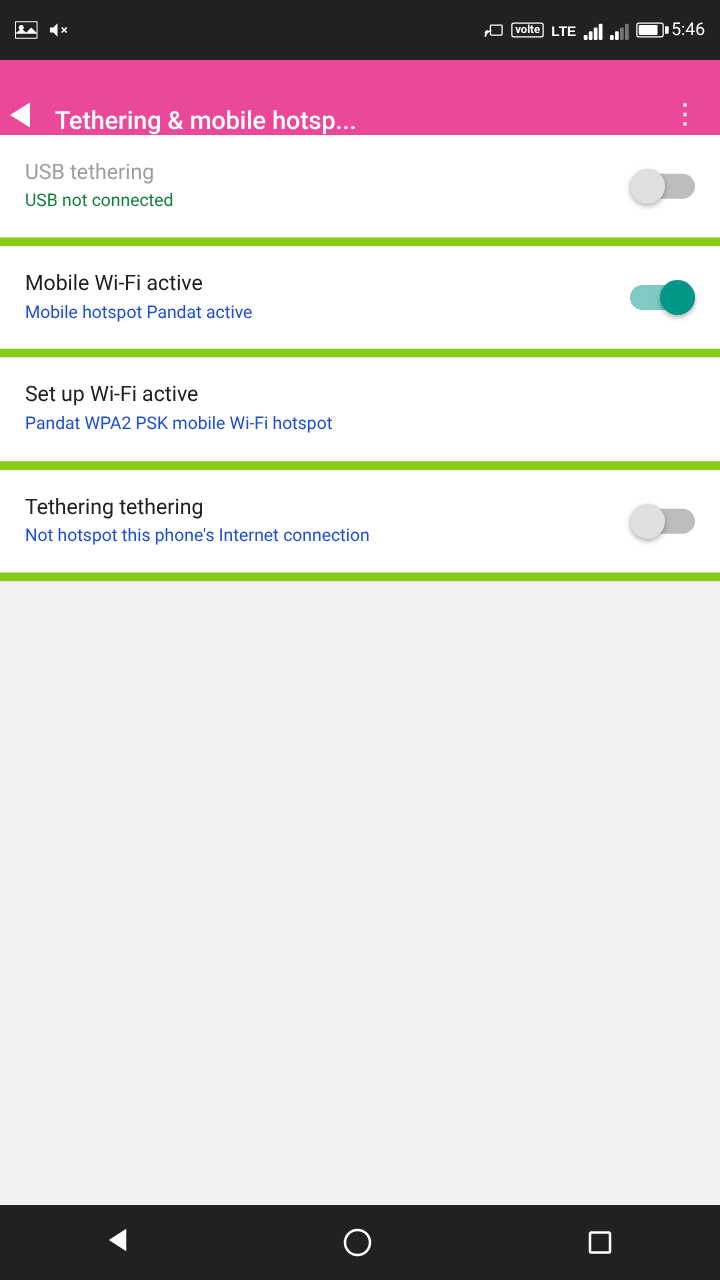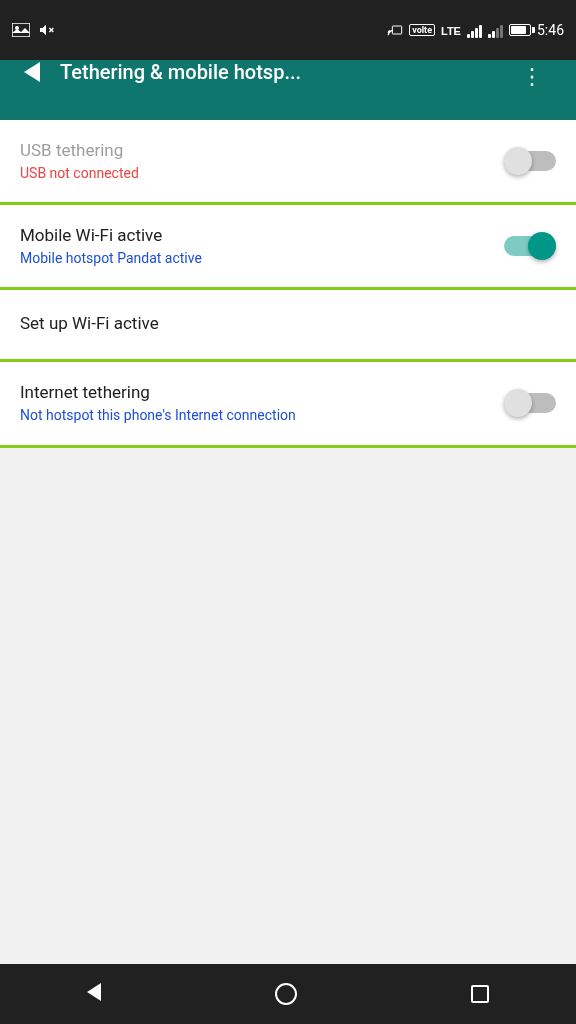--- a/index.html
+++ b/index.html
@@ -14,21 +14,21 @@
       font-family: 'Roboto', Arial, sans-serif;
       background: #f1f1f1;
       display: flex;
       flex-direction: column;
       overflow: hidden;
     }
 
     
     .status-bar {
       background: #212121;
-      height: 60px;
+      height: 48px;
       display: flex;
       align-items: center;
       justify-content: space-between;
       padding: 0 12px;
       flex-shrink: 0;
     }
 
     .status-bar-left {
       display: flex;
       align-items: center;
@@ -44,25 +44,25 @@
     }
 
     .status-time {
       font-size: 14px;
       color: #fff;
       font-weight: 400;
     }
 
     
     .app-bar {
-      background: #0f766e;
+      background: #ec4899;
       height: 60px;
       display: flex;
-      align-items: flex-start;
-      padding: 0 24px;
+      align-items: flex-end;
+      padding: 0 8px;
       flex-shrink: 0;
     }
 
     .app-bar-back {
       color: #fff;
       font-size: 24px;
       margin-right: 20px;
       cursor: pointer;
       user-select: none;
     }
@@ -94,21 +94,21 @@
 
     .settings-list {
       background: #fff;
     }
 
     .settings-item {
       display: flex;
       align-items: center;
       justify-content: space-between;
       padding: 20px 20px;
-      border-bottom: 3px solid #84cc16;
+      border-bottom: 7px solid #84cc16;
       background: #fff;
       min-height: 72px;
     }
 
     .settings-item-text {
       flex: 1;
       padding-right: 16px;
     }
 
     .settings-item-title {
@@ -122,21 +122,21 @@
       color: #9e9e9e;
     }
 
     .settings-item-subtitle {
       font-size: 14px;
       color: #1d4ed8;
       line-height: 1.3;
     }
 
     .settings-item-subtitle.disabled {
-      color: #ef4444;
+      color: #15803d;
     }
 
     
     .toggle {
       position: relative;
       width: 52px;
       height: 30px;
       flex-shrink: 0;
     }
 
@@ -363,26 +363,27 @@
       </div>
       <div class="toggle">
         <div class="toggle-track on"></div>
         <div class="toggle-thumb on"></div>
       </div>
     </div>
 
     <div class="settings-item">
       <div class="settings-item-text">
         <div class="settings-item-title">Set up Wi-Fi active</div>
+        <div class="settings-item-subtitle">Pandat WPA2 PSK mobile Wi-Fi hotspot</div>
       </div>
     </div>
 
     <div class="settings-item">
       <div class="settings-item-text">
-        <div class="settings-item-title">Internet tethering</div>
+        <div class="settings-item-title">Tethering tethering</div>
         <div class="settings-item-subtitle">Not hotspot this phone's Internet connection</div>
       </div>
       <div class="toggle">
         <div class="toggle-track off"></div>
         <div class="toggle-thumb off"></div>
       </div>
     </div>
 
   </div>
 </div>

